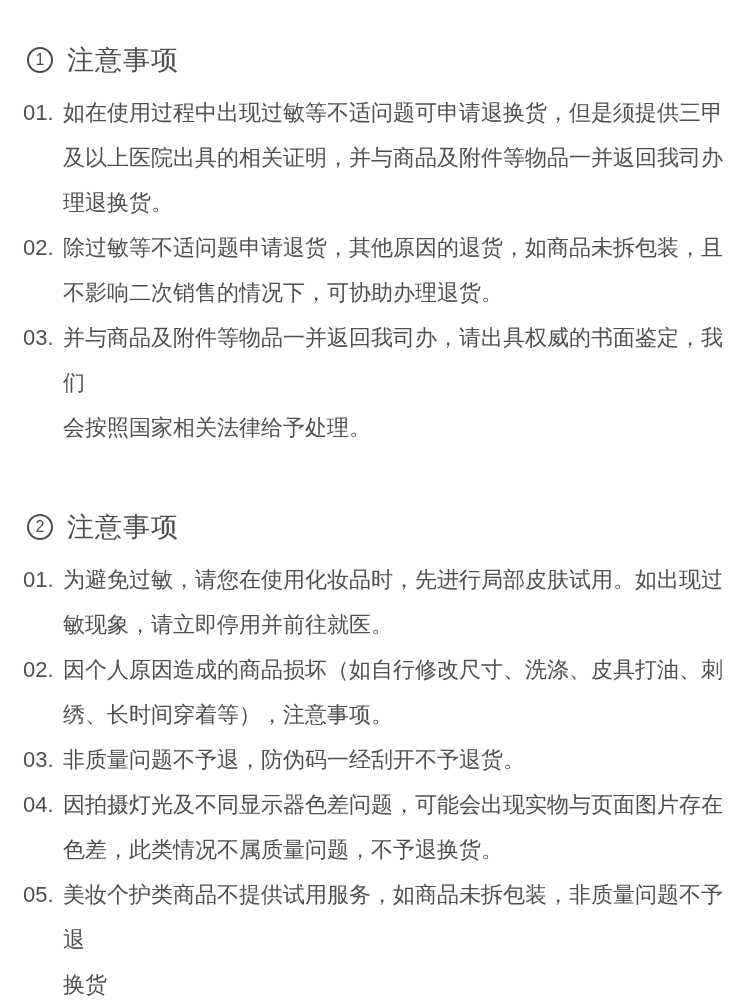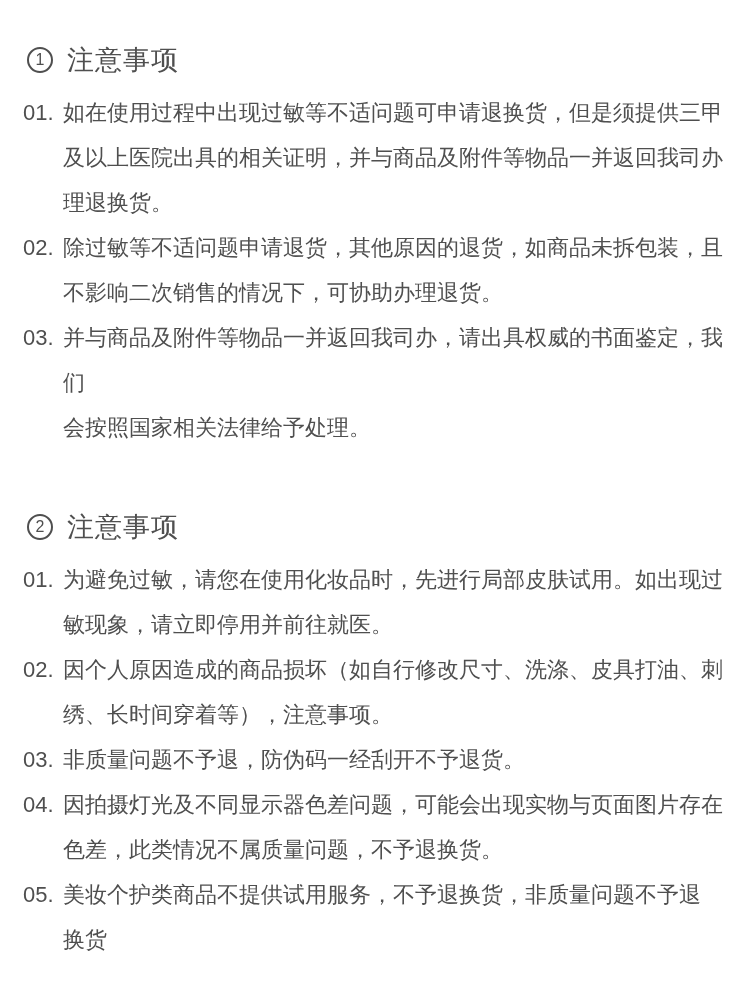--- a/index.html
+++ b/index.html
@@ -118,19 +118,19 @@
         <span class="no">03.</span>
         <span class="txt">非质量问题不予退，防伪码一经刮开不予退货。</span>
       </li>
       <li class="item">
         <span class="no">04.</span>
         <span class="txt">因拍摄灯光及不同显示器色差问题，可能会出现实物与页面图片存在
 色差，此类情况不属质量问题，不予退换货。</span>
       </li>
       <li class="item">
         <span class="no">05.</span>
-        <span class="txt">美妆个护类商品不提供试用服务，不予退换货，非质量问题不予退
+        <span class="txt">美妆个护类商品不提供试用服务，如商品未拆包装，非质量问题不予退
 换货</span>
       </li>
     </ol>
   </section>
 
 </main>
 
 </body></html>

